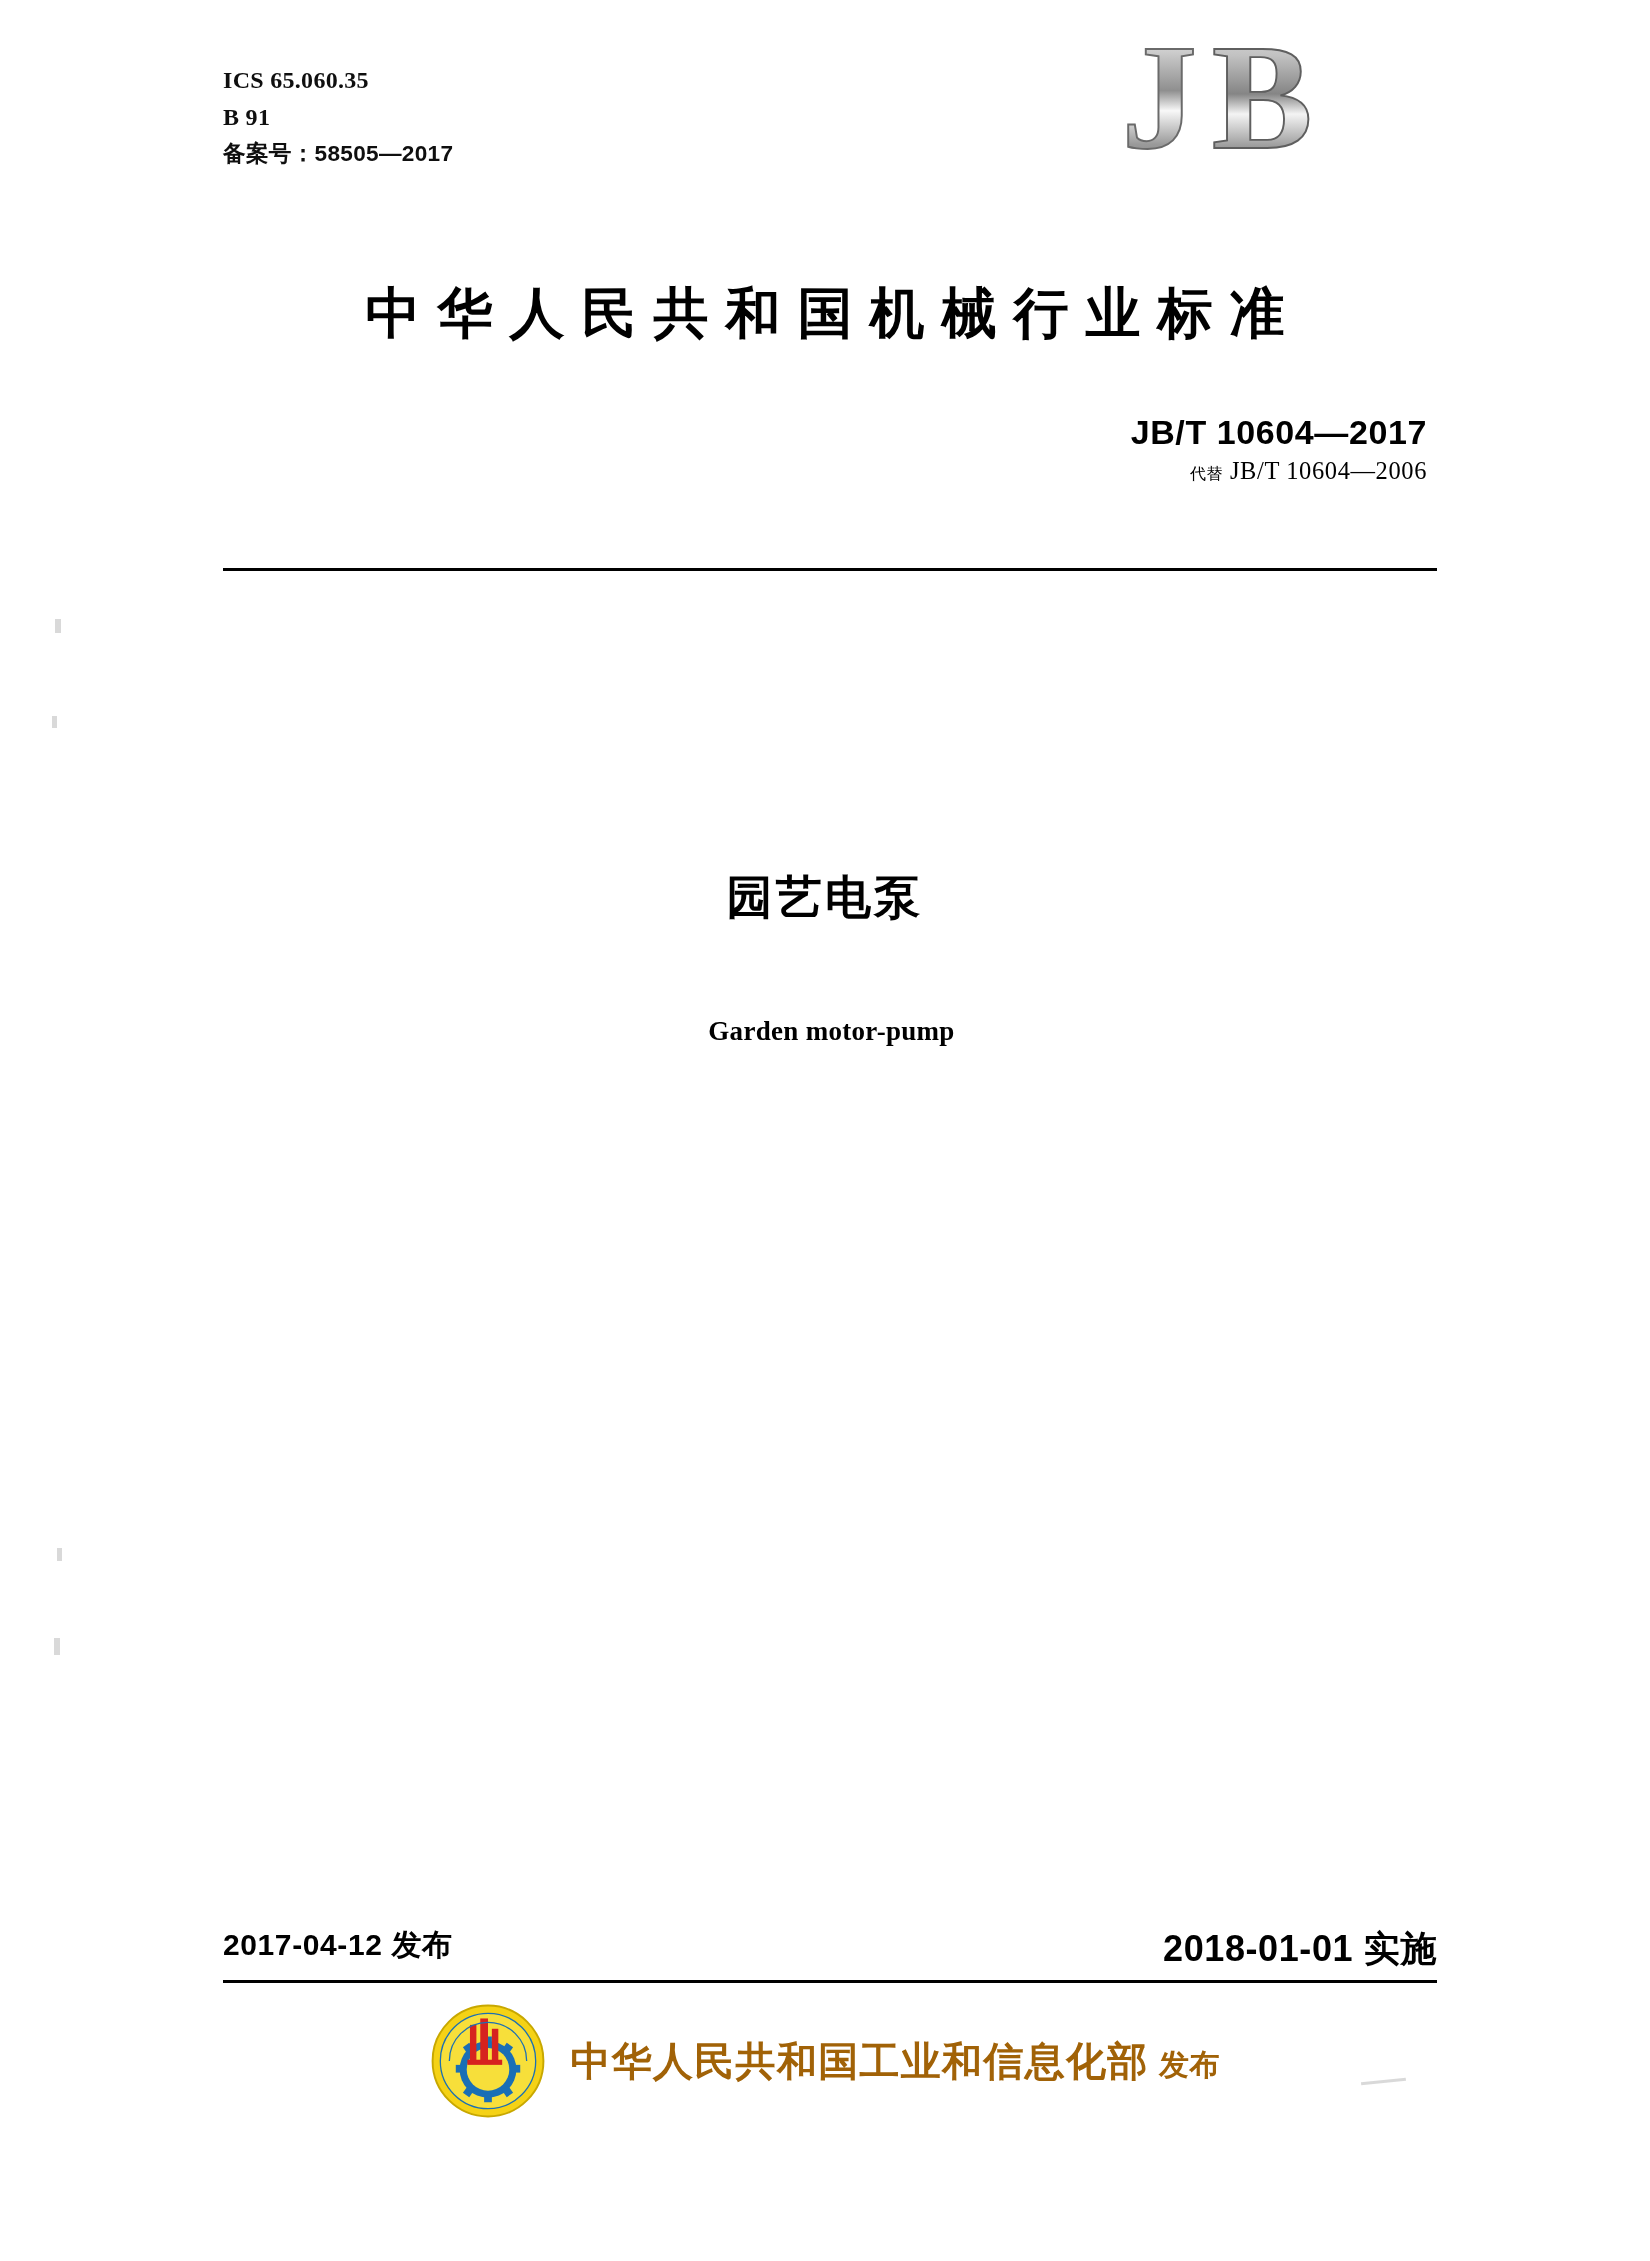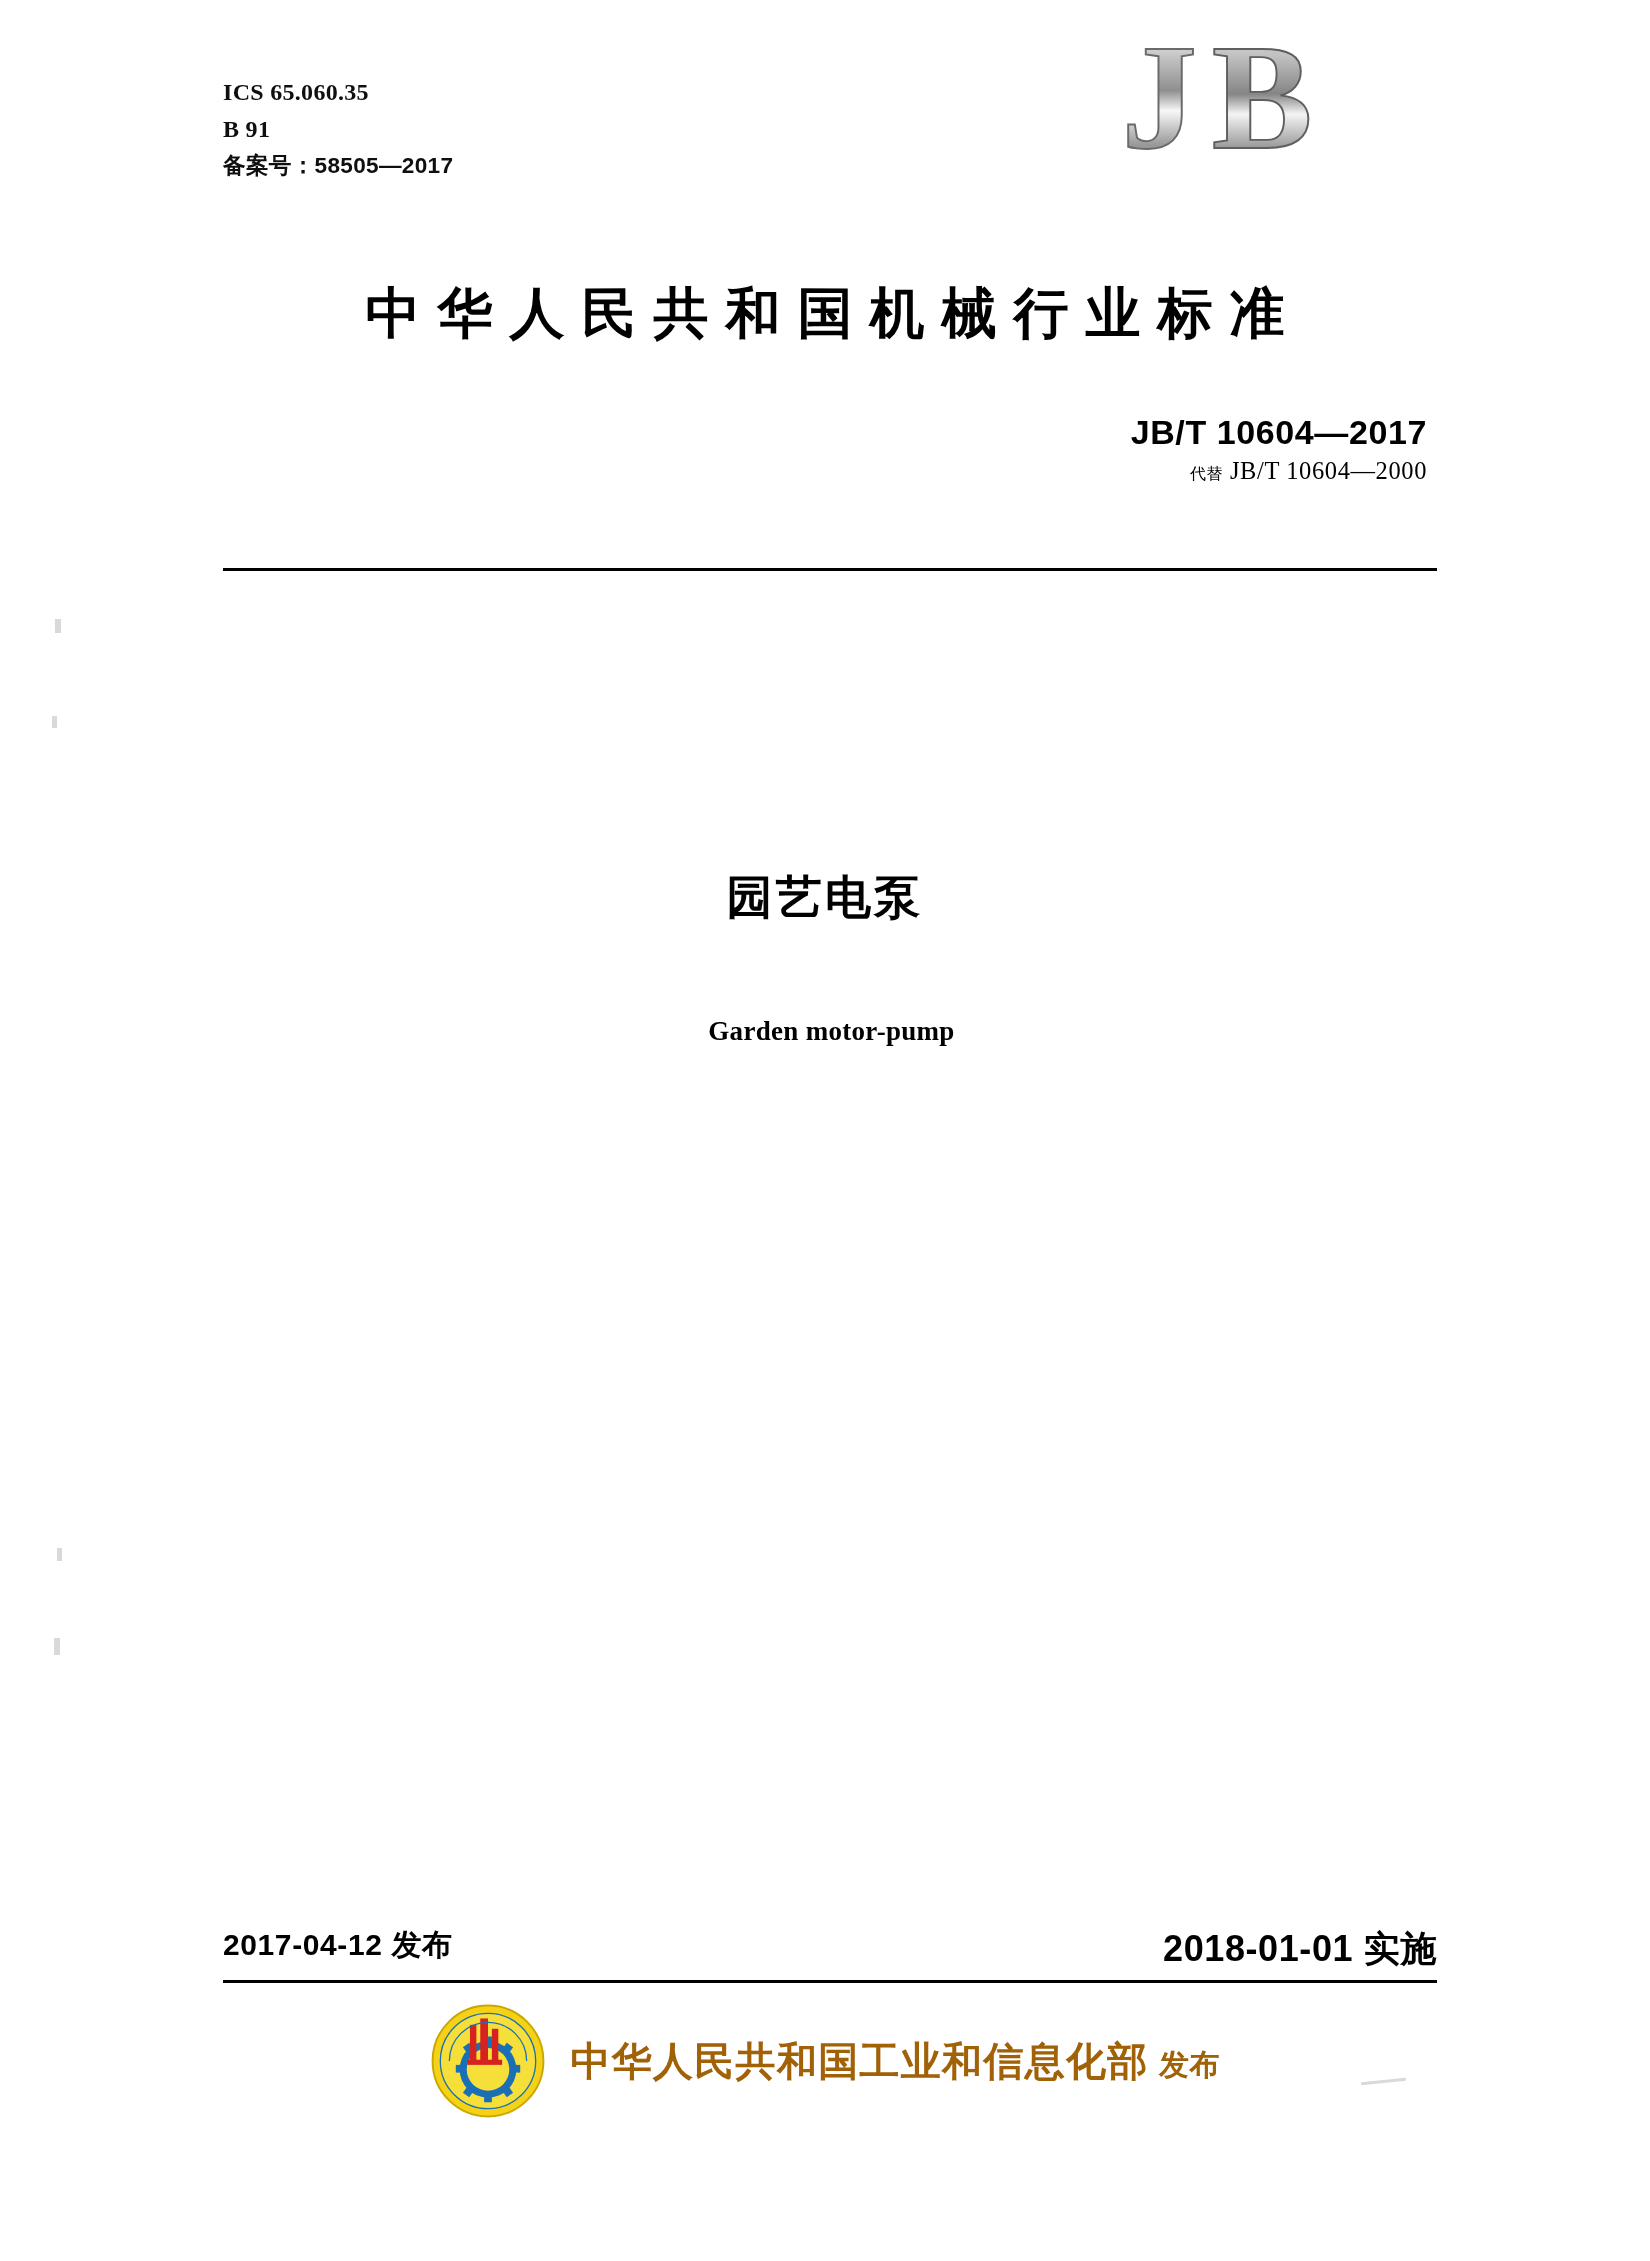--- a/index.html
+++ b/index.html
@@ -29,21 +29,20 @@
   .header-ids .line {
     font-size: 23px;
     font-weight: bold;
     letter-spacing: 0.3px;
     white-space: nowrap;
     color: #0f0f0f;
   }
   .header-ids .line.icsline {
     font-family: "Liberation Serif", serif;
     font-size: 24px;
-    margin-top: 12px;
   }
   .header-ids .line.bline {
     font-family: "Liberation Serif", serif;
     font-size: 24px;
   }
   .header-ids .line.cnline {
     font-size: 22.6px;
     font-family: "Liberation Sans", sans-serif;
   }
 
@@ -253,21 +252,21 @@
       </g>
     </svg>
   </div>
 
   <div class="std-title">中华人民共和国机械行业标准</div>
 
   <div class="std-number">
     <div class="num">JB/T 10604—2017</div>
     <div class="replaces">
       <span class="cn">代替</span>
-      <span>JB/T  10604—2000</span>
+      <span>JB/T  10604—2006</span>
     </div>
   </div>
 
   <div class="rule-top"></div>
 
   <div class="doc-title-cn">园艺电泵</div>
   <div class="doc-title-en">Garden motor-pump</div>
 
   <div class="date-issue">2017-04-12 发布</div>
   <div class="date-impl">2018-01-01 实施</div>

